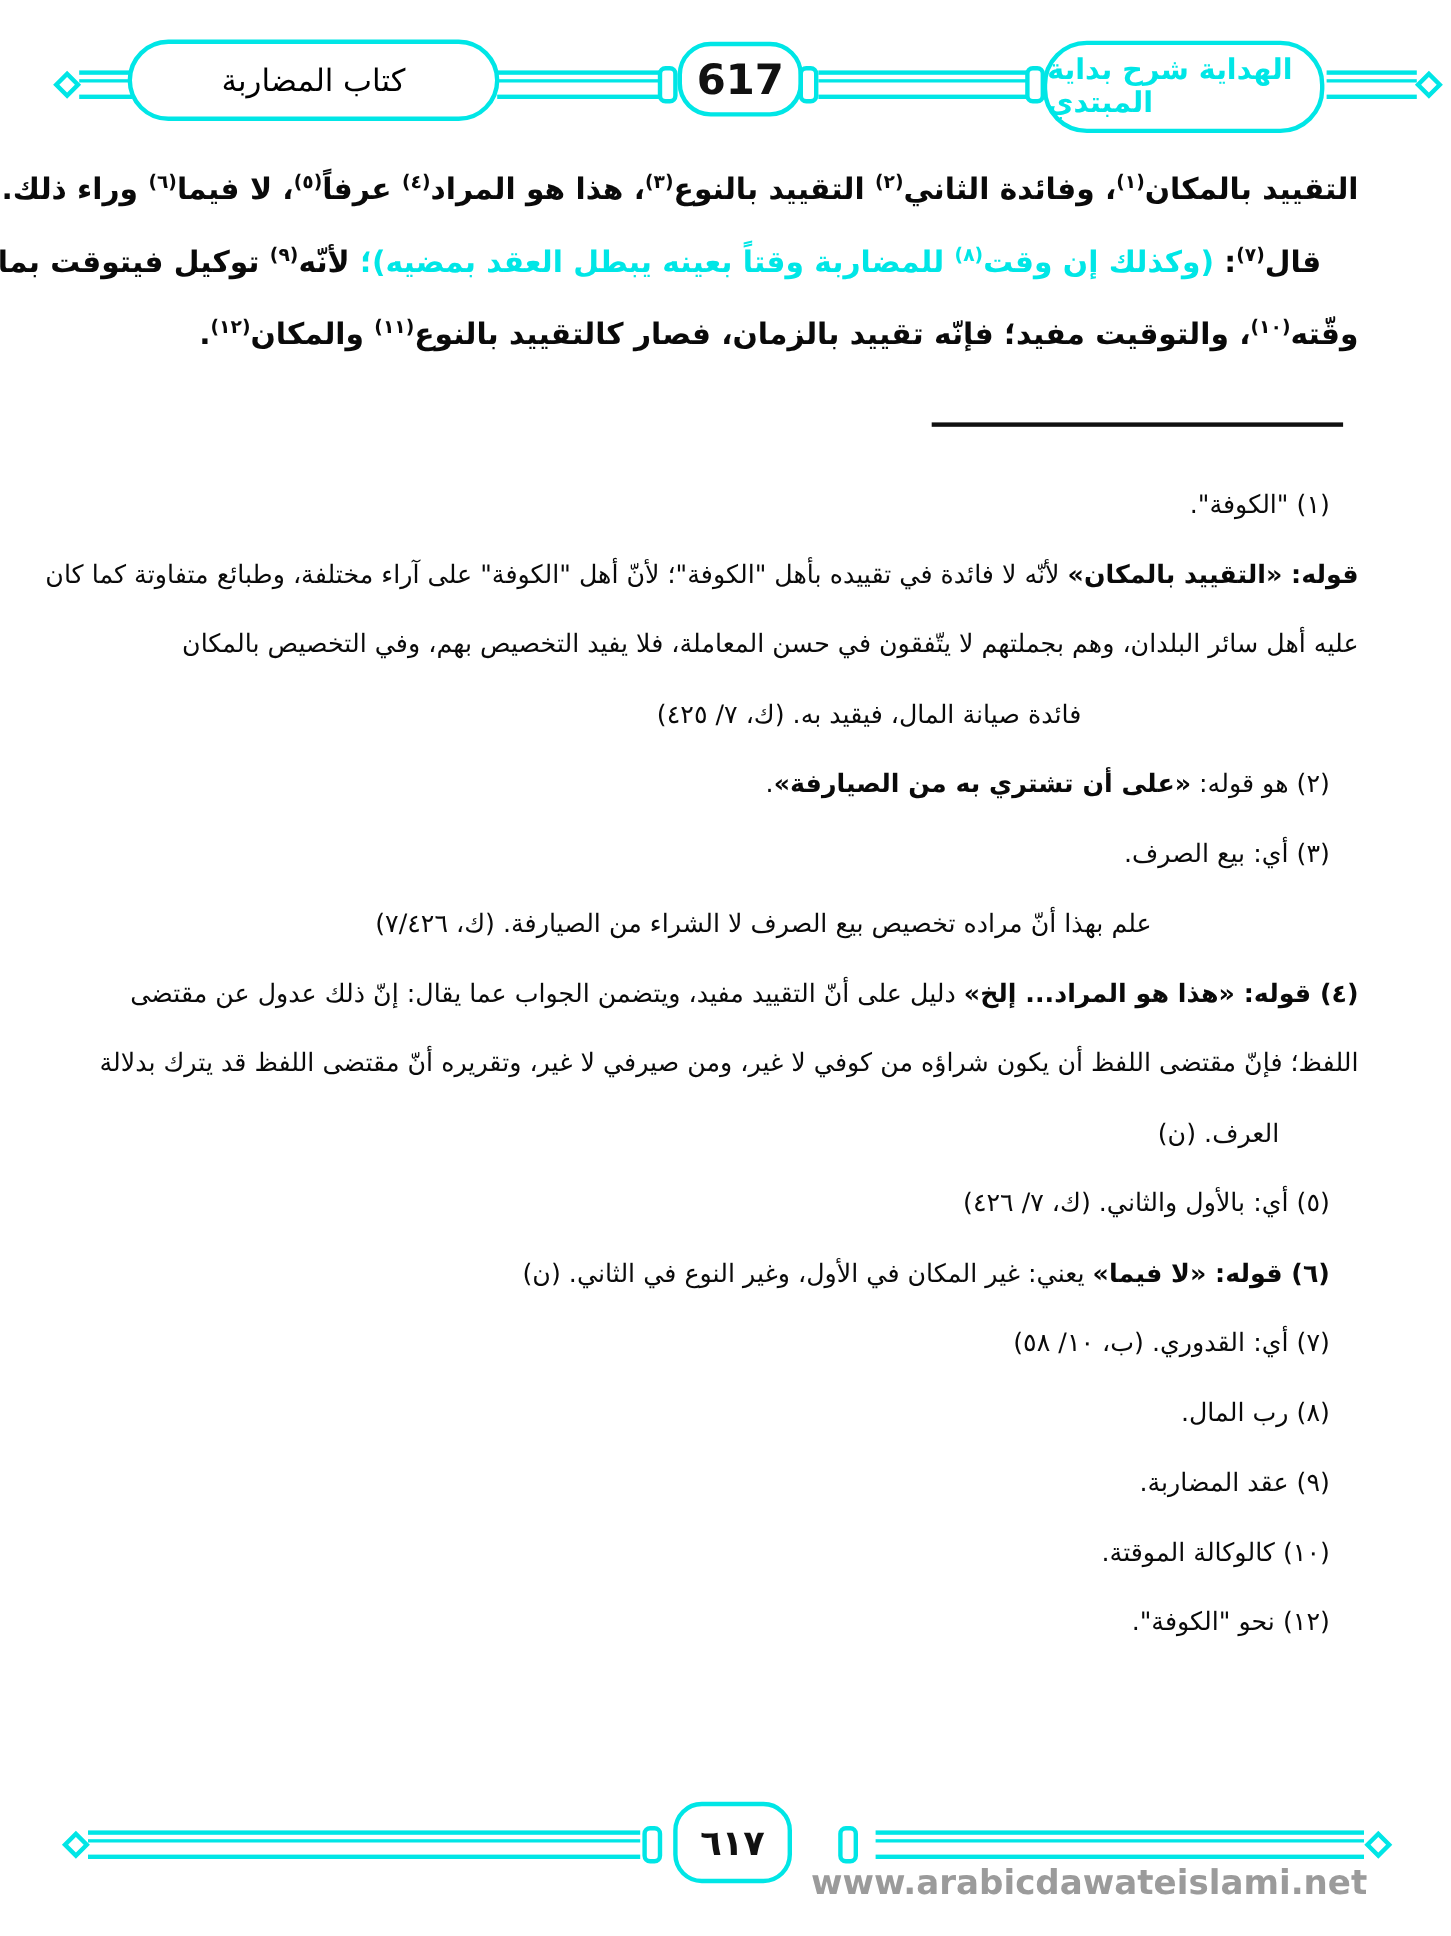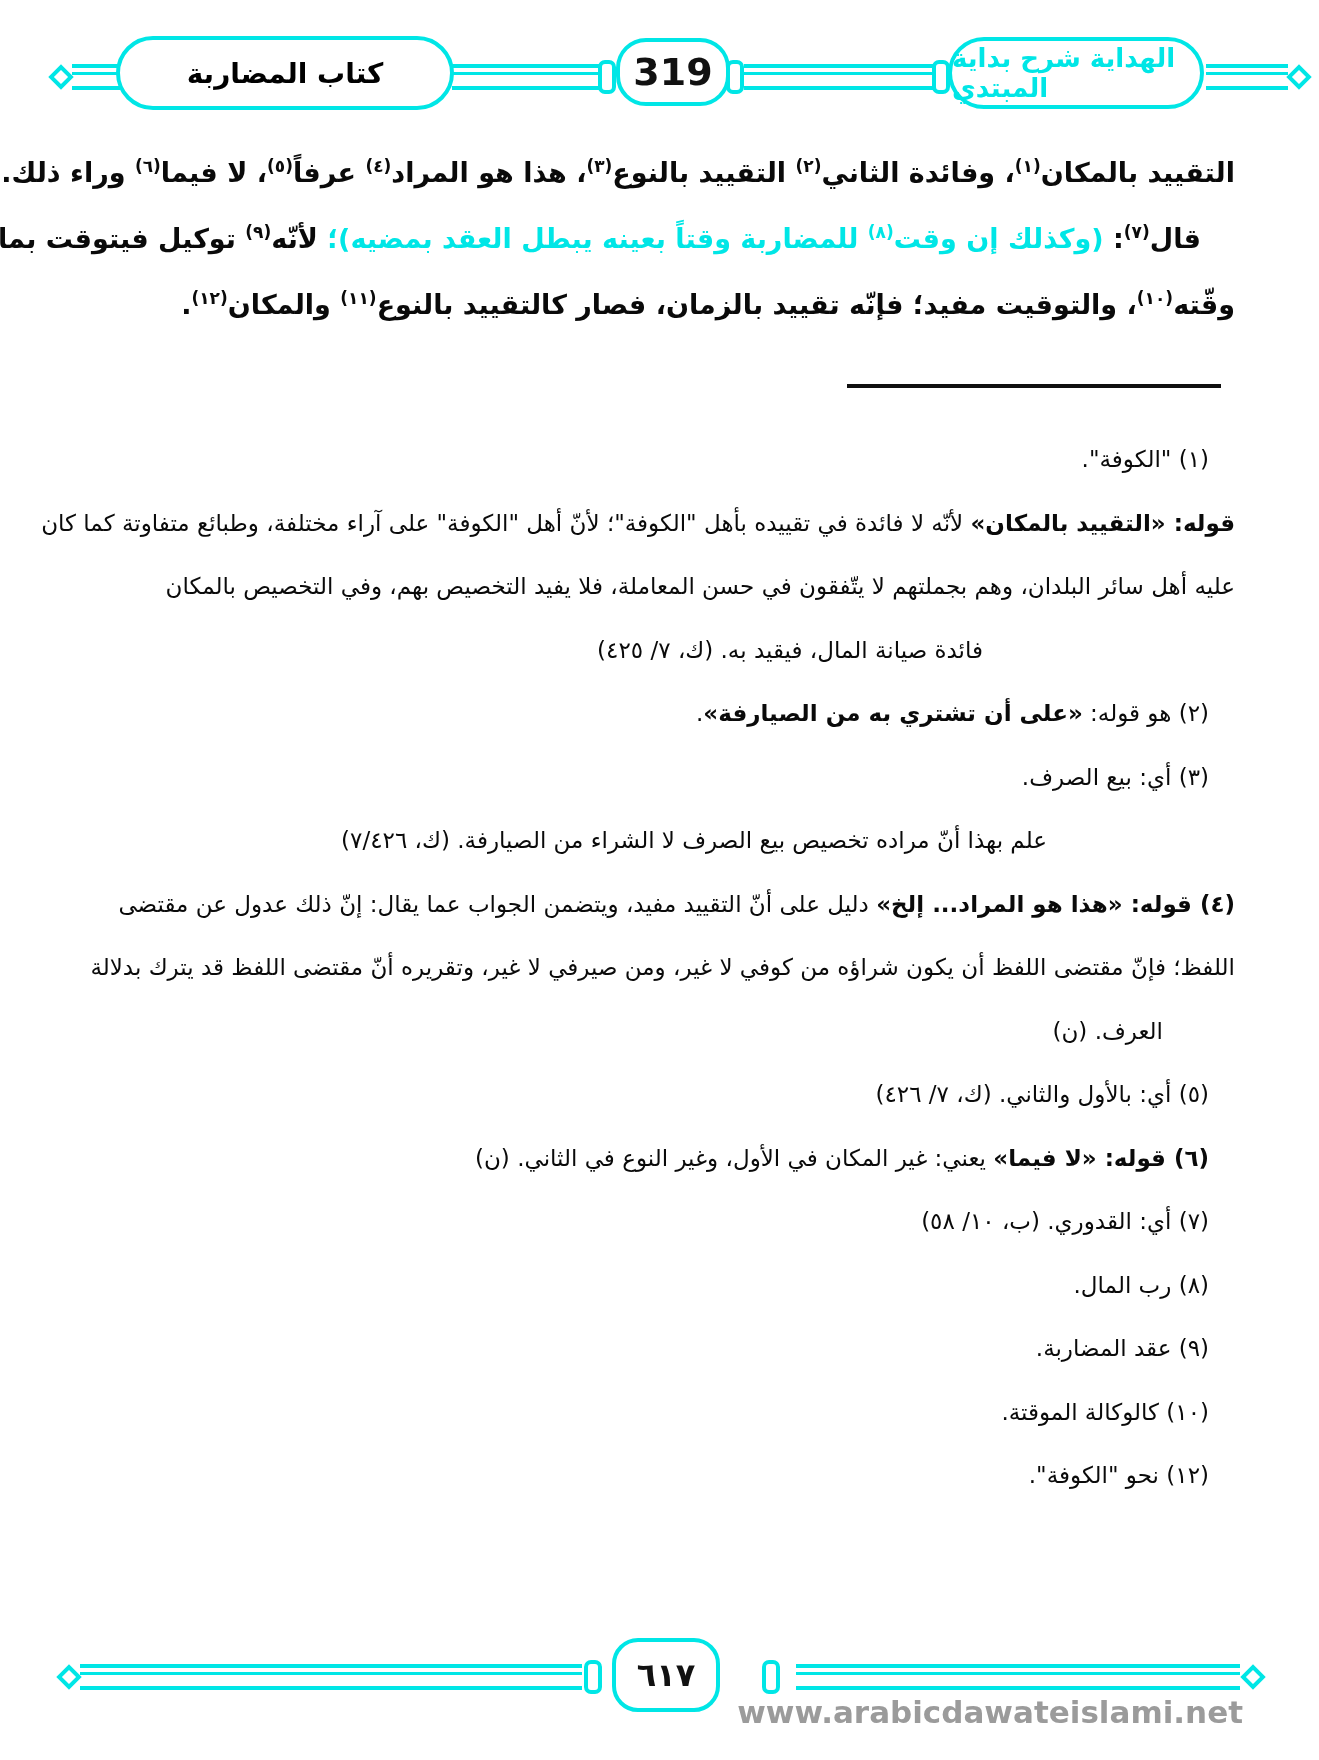--- a/index.html
+++ b/index.html
@@ -4,22 +4,22 @@
 <style>
   html,body{margin:0;padding:0;background:#ffffff;}
   .page{
     position:relative;width:1319px;height:1760px;background:#ffffff;
     font-family:"DejaVu Sans",sans-serif;overflow:hidden;
     --c:#00e6e6;
   }
   
   .pill{position:absolute;display:flex;align-items:center;justify-content:center;
     border:4px solid var(--c);border-radius:40px;background:#fff;box-sizing:border-box;}
-  .pill-section{left:116px;top:36px;width:338px;height:74px;font-size:28px;font-weight:bold;color:#000;}
-  .pill-book{left:948px;top:37px;width:256px;height:72px;font-size:26px;font-weight:bold;color:var(--c);}
+  .pill-section{left:116px;top:36px;width:338px;height:74px;font-size:28px;font-weight:normal;color:#000;}
+  .pill-book{left:948px;top:37px;width:256px;height:84px;font-size:26px;font-weight:bold;color:var(--c);}
   .badge{position:absolute;display:flex;align-items:center;justify-content:center;
     border:4px solid var(--c);background:#fff;box-sizing:border-box;}
   .badge-617{left:616px;top:38px;width:114px;height:68px;border-radius:30px;font-size:38px;font-weight:bold;color:#111;}
   .badge-footer{left:612px;top:1638px;width:108px;height:74px;border-radius:26px;font-size:32px;font-weight:bold;color:#111;}
   .hband{position:absolute;height:18px;border-top:4px solid var(--c);border-bottom:4px solid var(--c);box-sizing:content-box;}
   .hband::after{content:"";display:block;height:3px;background:var(--c);margin-top:4px;}
   .clamp{position:absolute;width:18px;height:34px;border:4px solid var(--c);border-radius:7px;background:#fff;box-sizing:border-box;}
   .diamond{position:absolute;width:18px;height:18px;border:4px solid var(--c);background:#fff;transform:rotate(45deg);box-sizing:border-box;}
   
   .hb1{left:452px;top:64px;width:150px;}
@@ -64,21 +64,21 @@
 
   <div>
     <div class="diamond dm-hl"></div>
     <div class="hband hb0"></div>
     <div class="pill pill-section">
       <span>كتاب المضاربة</span>
     </div>
     <div class="hband hb1"></div>
     <div class="clamp cl1"></div>
     <div class="badge badge-617">
-      <span>319</span>
+      <span>617</span>
     </div>
     <div class="clamp cl2"></div>
     <div class="hband hb2"></div>
     <div class="clamp cl3"></div>
     <div class="pill pill-book">
       <span>الهداية شرح بداية المبتدي</span>
     </div>
     <div class="hband hb3"></div>
     <div class="diamond dm-hr"></div>
   </div>

